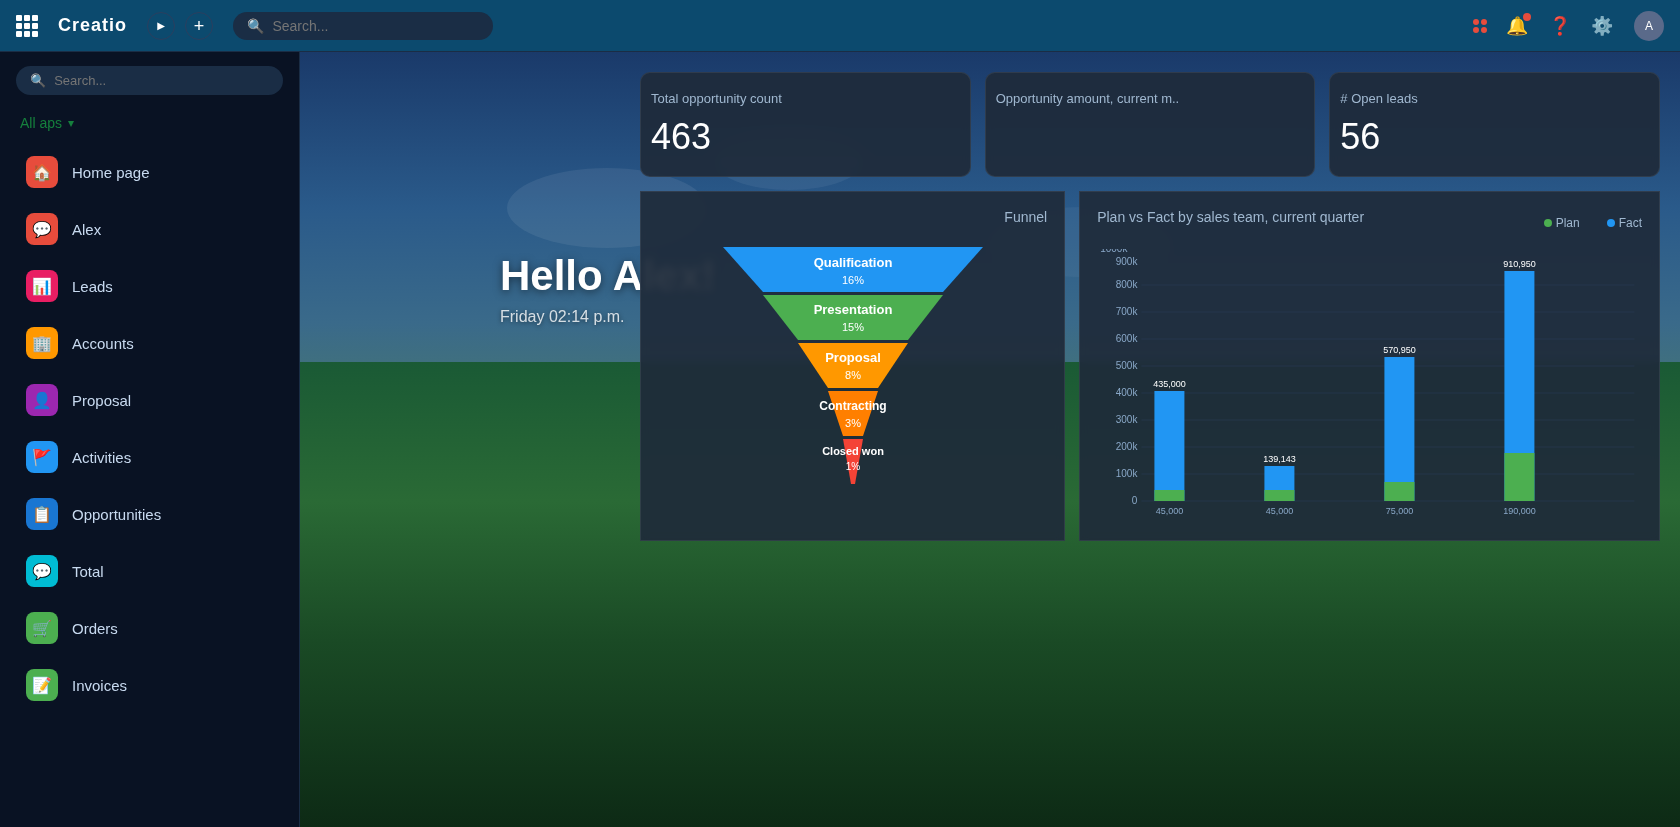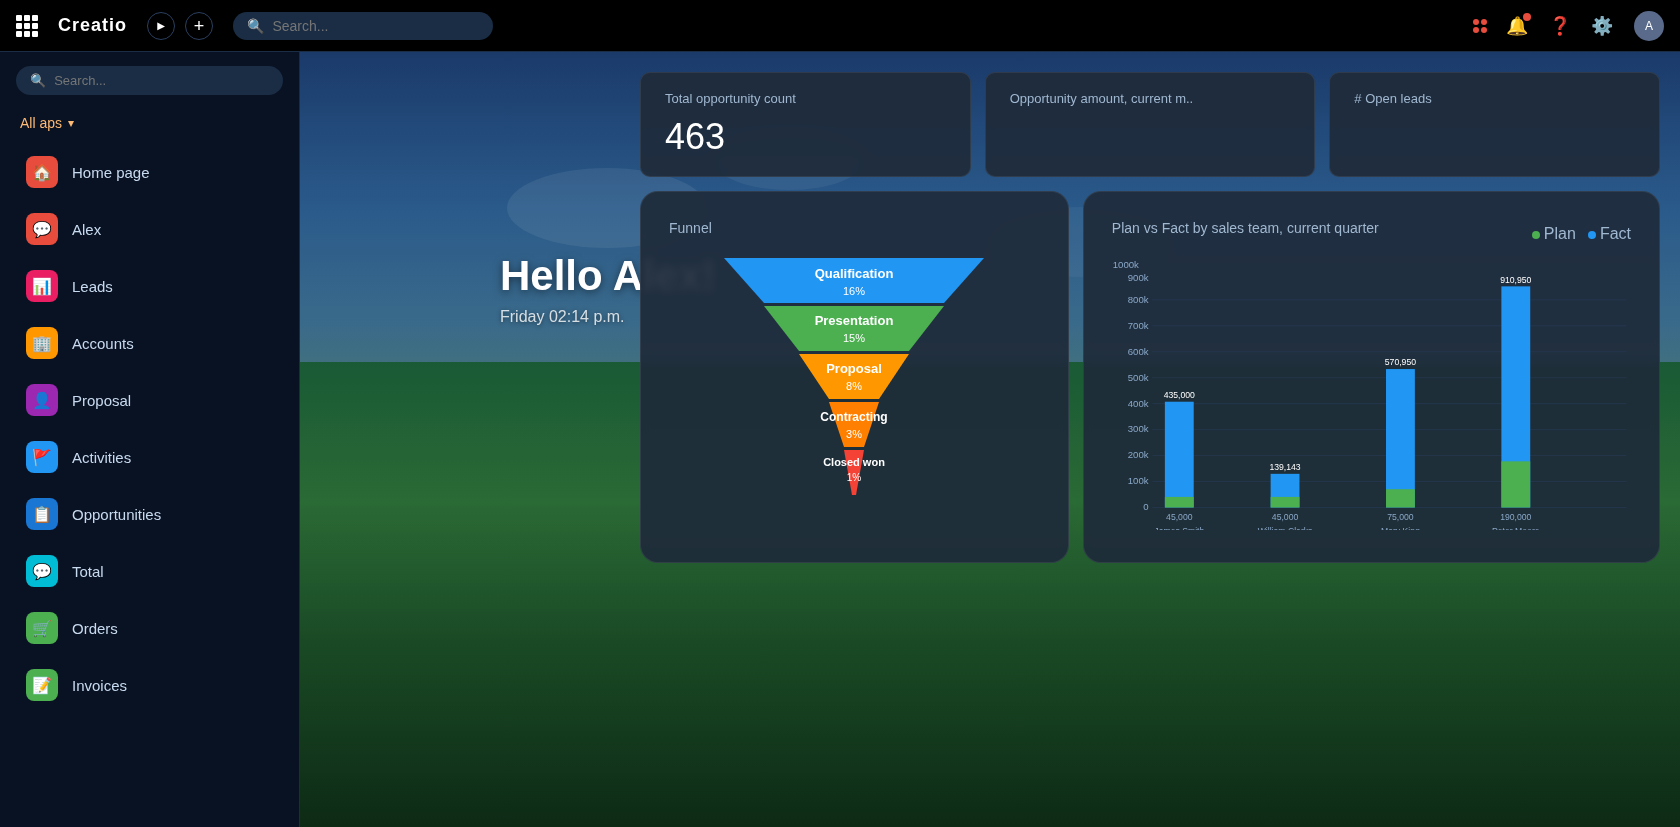--- a/index.html
+++ b/index.html
@@ -1,21 +1,21 @@
 <!DOCTYPE html>
 <html><head>
   <meta charset="utf-8">
   <style>
     * { margin: 0; padding: 0; box-sizing: border-box; }
     body { width: 1680px; height: 827px; overflow: hidden; font-family: 'Segoe UI', Arial, sans-serif; background: #0a1628; }
 
     
     .top-nav {
       position: fixed; top: 0; left: 0; right: 0; height: 52px;
-      background: #000000; display: flex; align-items: center;
+      background: #0c4a6e; display: flex; align-items: center;
       padding: 0 16px; z-index: 100; border-bottom: 1px solid #1a2d45;
     }
     .top-nav-left { display: flex; align-items: center; gap: 10px; }
     .grid-icon { display: grid; grid-template-columns: repeat(3,6px); gap: 2px; cursor: pointer; }
     .grid-dot { width: 6px; height: 6px; background: white; border-radius: 1px; }
     .logo { color: white; font-size: 18px; font-weight: 600; margin: 0 10px; letter-spacing: 1px; }
     .play-btn {
       width: 28px; height: 28px; border-radius: 50%; border: 1px solid #2a3f5f;
       background: transparent; color: white; display: flex; align-items: center; justify-content: center;
       cursor: pointer; font-size: 10px;
@@ -47,21 +47,21 @@
       background: rgba(10,18,35,0.92); z-index: 90; overflow-y: auto;
       border-right: 1px solid #1a2d45;
     }
     .sidebar-search {
       margin: 14px 16px; display: flex; align-items: center;
       background: #1a2d45; border-radius: 20px; padding: 7px 14px; gap: 8px;
     }
     .sidebar-search input { background: transparent; border: none; outline: none; color: #8aa8c8; font-size: 13px; flex:1; }
     .all-apps-row {
       display: flex; align-items: center; padding: 6px 20px 12px;
-      color: #fdba74; font-size: 14px; gap: 6px; cursor: pointer;
+      color: #15803d; font-size: 14px; gap: 6px; cursor: pointer;
     }
     .all-apps-arrow { font-size: 12px; }
     .nav-item {
       display: flex; align-items: center; gap: 14px; padding: 12px 20px;
       color: #c8daf0; font-size: 15px; cursor: pointer; transition: background 0.2s;
       border-radius: 4px; margin: 1px 6px;
     }
     .nav-icon-box {
       width: 32px; height: 32px; border-radius: 8px;
       display: flex; align-items: center; justify-content: center;
@@ -99,37 +99,38 @@
     .hello-name { font-size: 42px; font-weight: 700; text-shadow: 0 2px 8px rgba(0,0,0,0.5); }
     .hello-date { font-size: 16px; color: rgba(255,255,255,0.8); margin-top: 8px; text-shadow: 0 1px 4px rgba(0,0,0,0.5); }
 
     
     .dashboard-area {
       position: absolute; top: 20px; right: 20px; left: 340px; bottom: 20px; z-index: 10;
     }
     .stat-cards { display: flex; gap: 14px; margin-bottom: 14px; }
     .stat-card {
       flex: 1; background: rgba(30,42,58,0.92); border-radius: 10px;
-      padding: 18px 24px; border: 1px solid rgba(255,255,255,0.08);
+      padding: 18px 10px; border: 1px solid rgba(255,255,255,0.08);
       backdrop-filter: blur(4px);
     }
     .stat-label { color: #a0b8d0; font-size: 13px; margin-bottom: 10px; }
     .stat-value { color: white; font-size: 36px; font-weight: 300; }
 
     
     .charts-row { display: flex; gap: 14px; }
     .chart-card {
-      background: rgba(30,42,58,0.92); border-radius: 18px;
+      background: rgba(30,42,58,0.92); border-radius: 0;
       border: 1px solid rgba(255,255,255,0.08); backdrop-filter: blur(4px);
-      padding: 28px;
+      padding: 17px;
+      text-align: right;
     }
     .chart-card-funnel { flex: 1; }
     .chart-card-bar { flex: 1.4; }
     .chart-title { color: #a0b8d0; font-size: 14px; margin-bottom: 12px; }
-    .chart-legend { display: flex; align-items: center; gap: 12px; font-size: 16px; color: #a0b8d0; }
+    .chart-legend { display: flex; align-items: center; gap: 27px; font-size: 12px; color: #a0b8d0; }
     .legend-dot { width: 8px; height: 8px; border-radius: 50%; display: inline-block; margin-right: 4px; }
     .chart-title-row { display: flex; align-items: center; justify-content: space-between; margin-bottom: 12px; }
 
     
     .funnel-container { display: flex; justify-content: center; }
   </style>
 </head>
 <body>
 
 <nav class="top-nav">
@@ -264,20 +265,21 @@
     <div class="stat-cards" id="stat-cards-container">
         <div class="stat-card">
       <div class="stat-label">Total opportunity count</div>
       <div class="stat-value">463</div>
     </div>
         <div class="stat-card">
       <div class="stat-label">Opportunity amount, current m..</div>
     </div>
         <div class="stat-card">
       <div class="stat-label"># Open leads</div>
+      <div class="stat-value">56</div>
     </div>
       </div>
 
     <div class="charts-row">
 
       <div class="chart-card chart-card-funnel">
         <div class="chart-title">Funnel</div>
         <div class="funnel-container">
           <svg width="320" height="260" viewBox="0 0 320 260">
 

